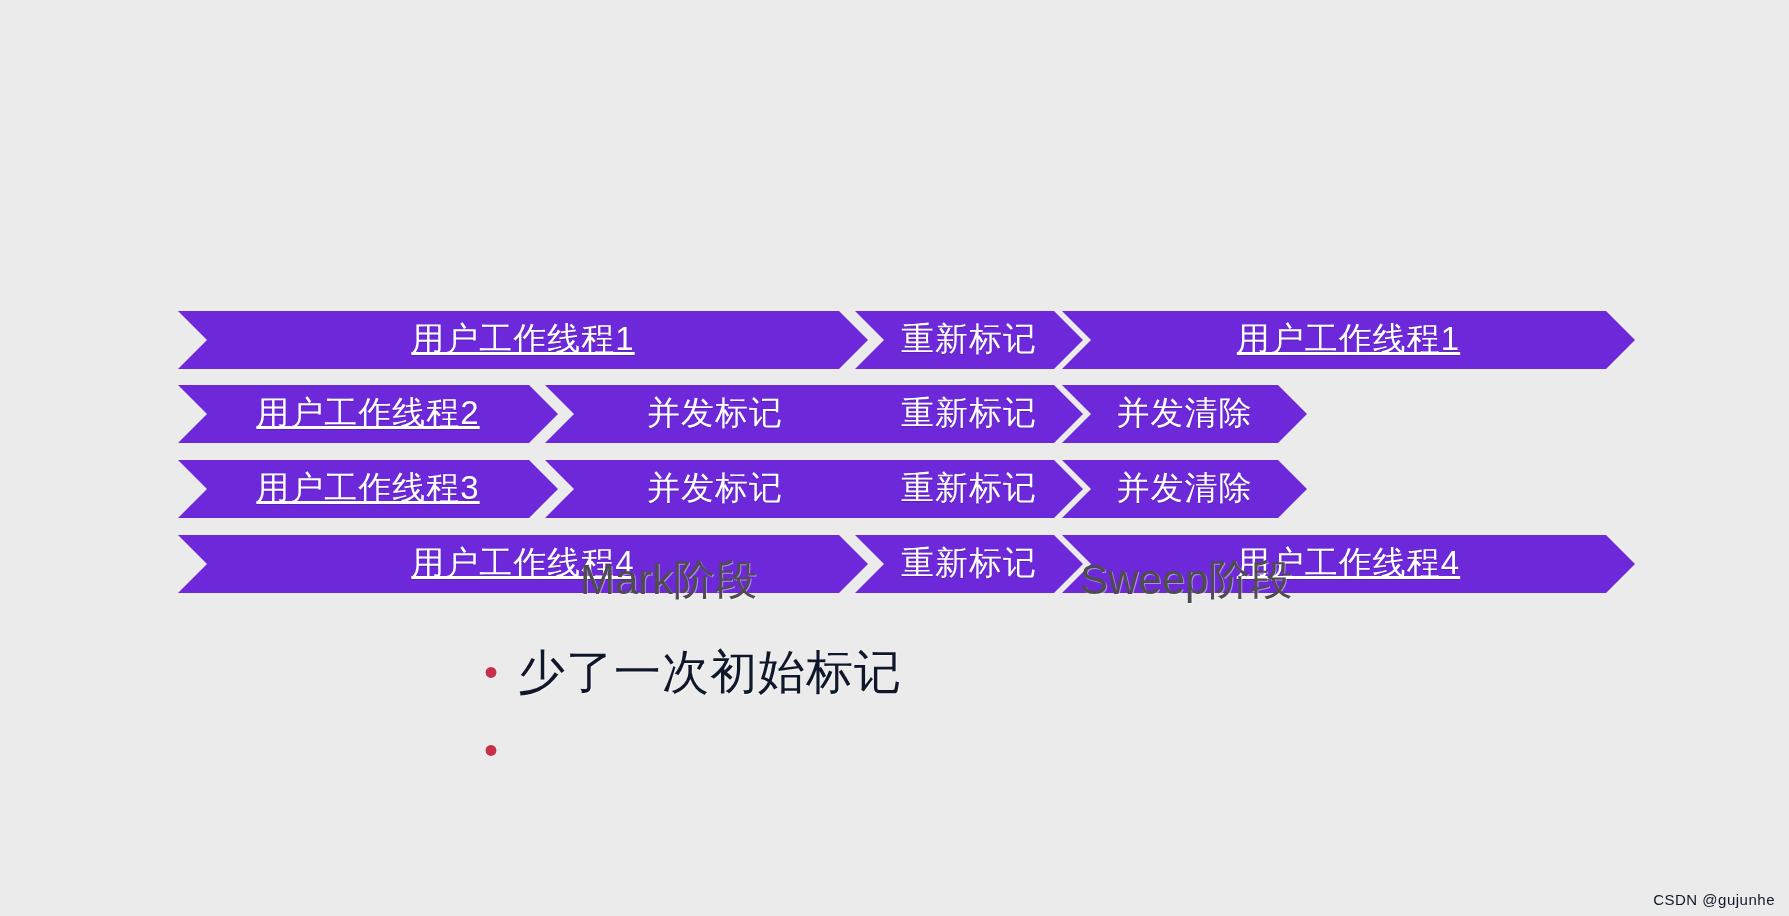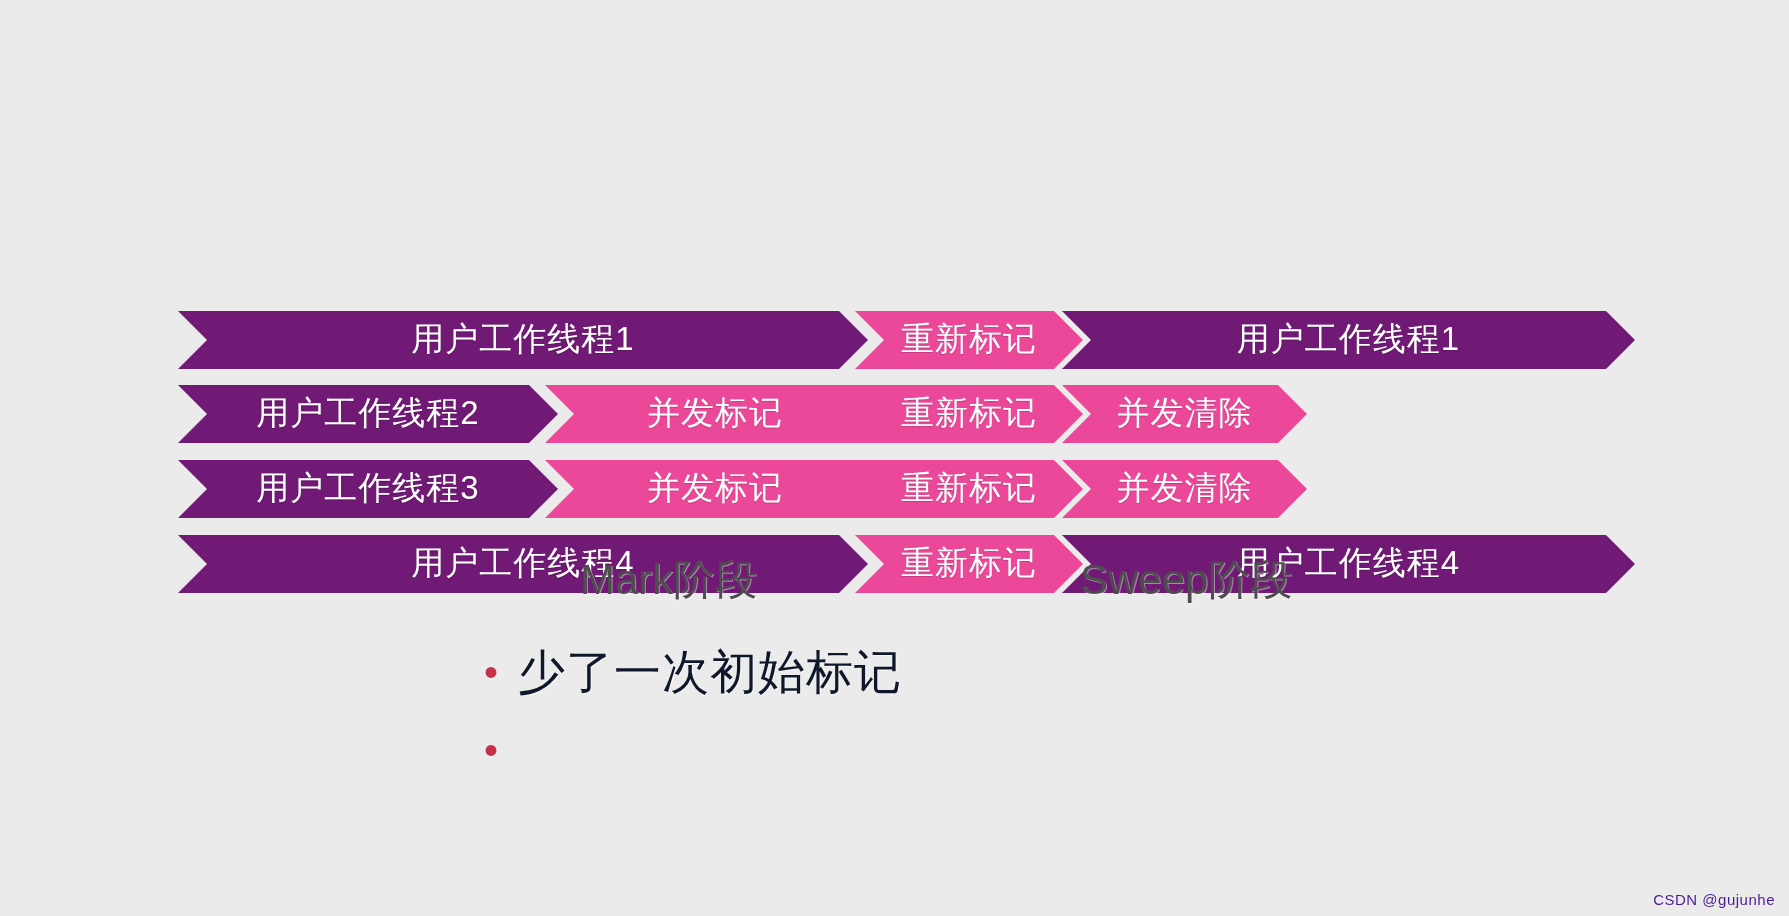--- a/index.html
+++ b/index.html
@@ -70,22 +70,22 @@
     font-size: 33px;
     letter-spacing: 1px;
     white-space: nowrap;
     filter: drop-shadow(1px 2px 1px rgba(0,0,0,0.20));
   }
   .chev span {
     position: relative;
     top: -1px;
     text-shadow: 0 1px 1px rgba(0,0,0,0.18);
   }
-  .chev.dark { background: #701a75; }
-  .chev.red  { background: #ec4899; }
+  .chev.dark { background: #6d28d9; text-decoration: underline; }
+  .chev.red  { background: #6d28d9; }
 
   
   .chev.pointy {
     clip-path: polygon(0 0, calc(100% - 29px) 0, 100% 50%, calc(100% - 29px) 100%, 0 100%, 29px 50%);
   }
 
   
   .phase-label {
     position: absolute;
     font-size: 42px;
@@ -125,21 +125,21 @@
     text-shadow: 1px 1px 0 rgba(255,255,255,0.5);
     white-space: nowrap;
   }
 
   
   .watermark {
     position: absolute;
     right: 14px;
     bottom: 8px;
     font-size: 15px;
-    color: #4c1d95;
+    color: #0f172a;
     letter-spacing: 0.5px;
     white-space: nowrap;
     text-align: right;
   }
 </style>
 </head>
 <body>
 
 <div class="slide">
 

